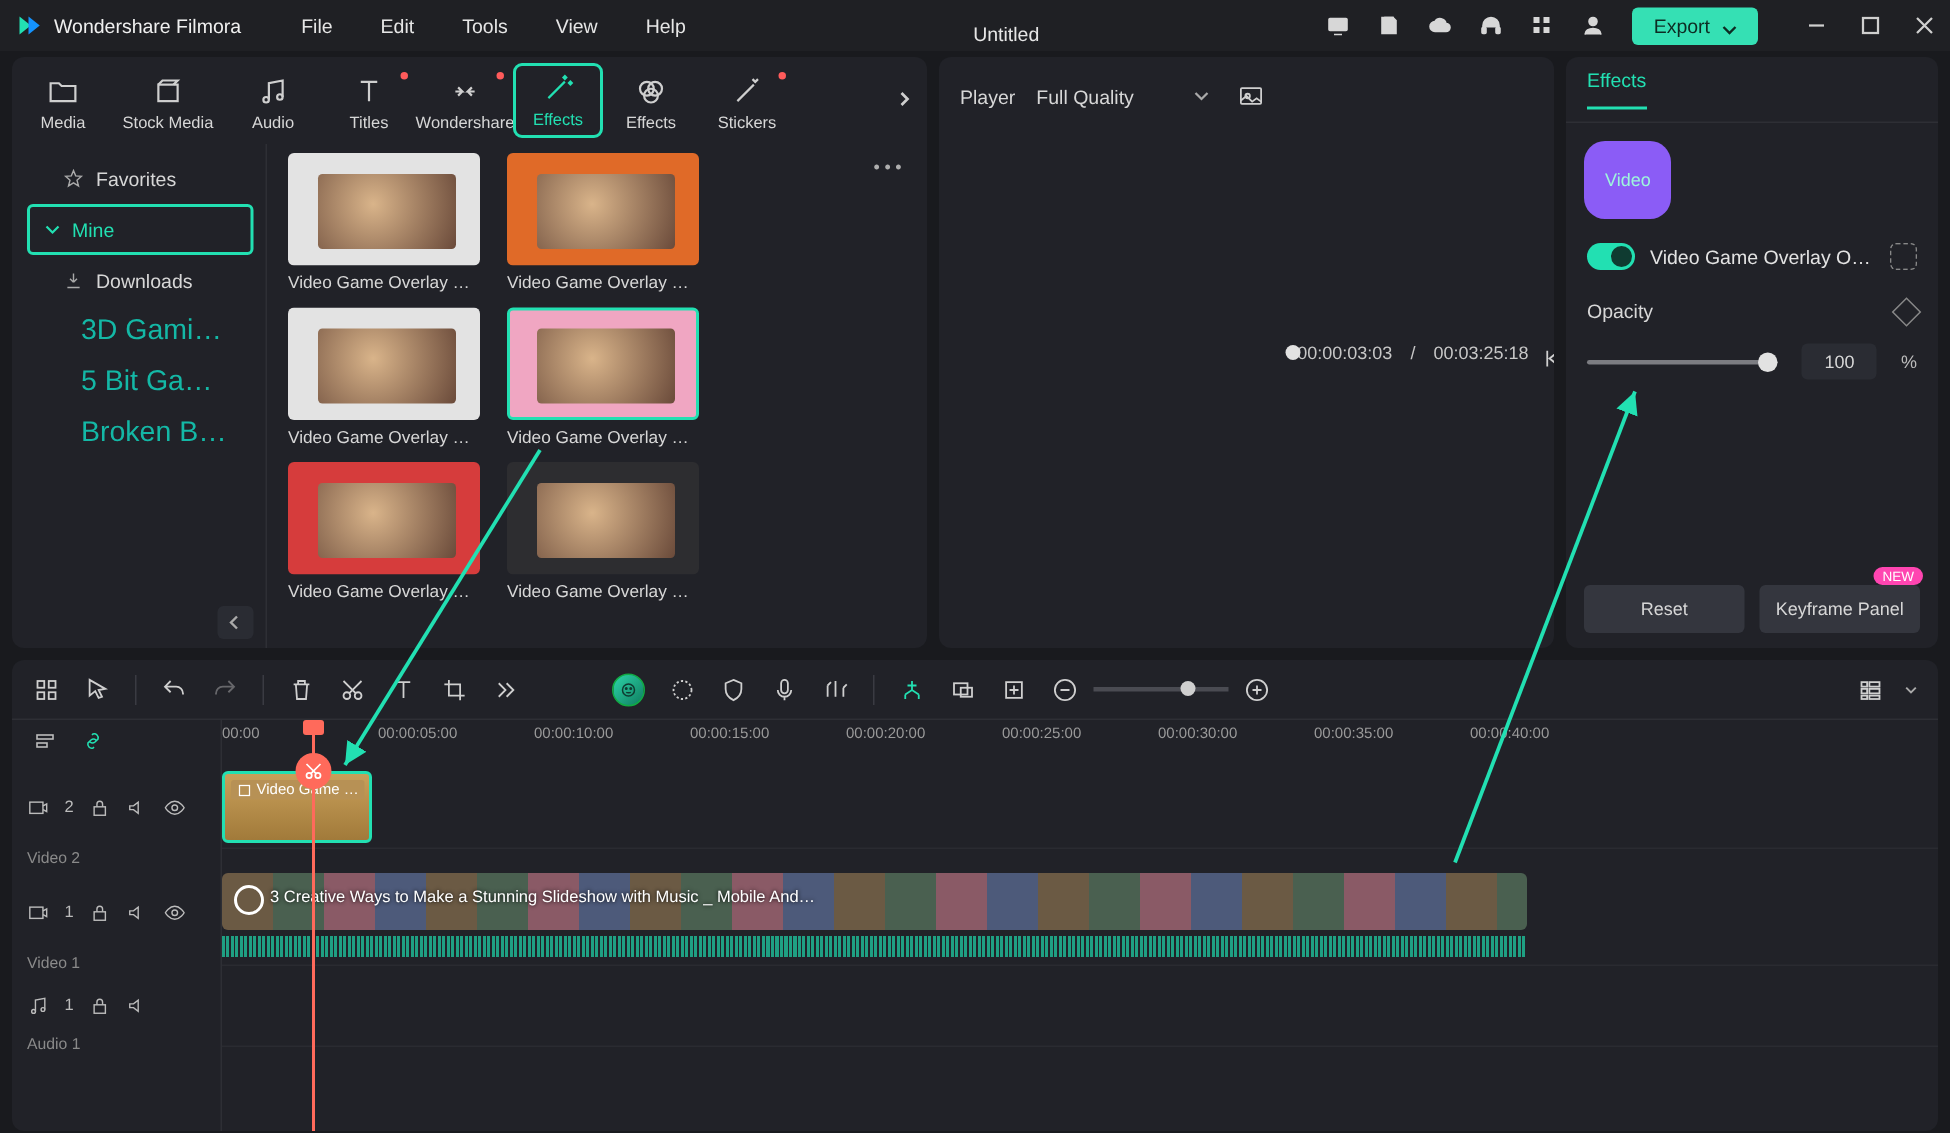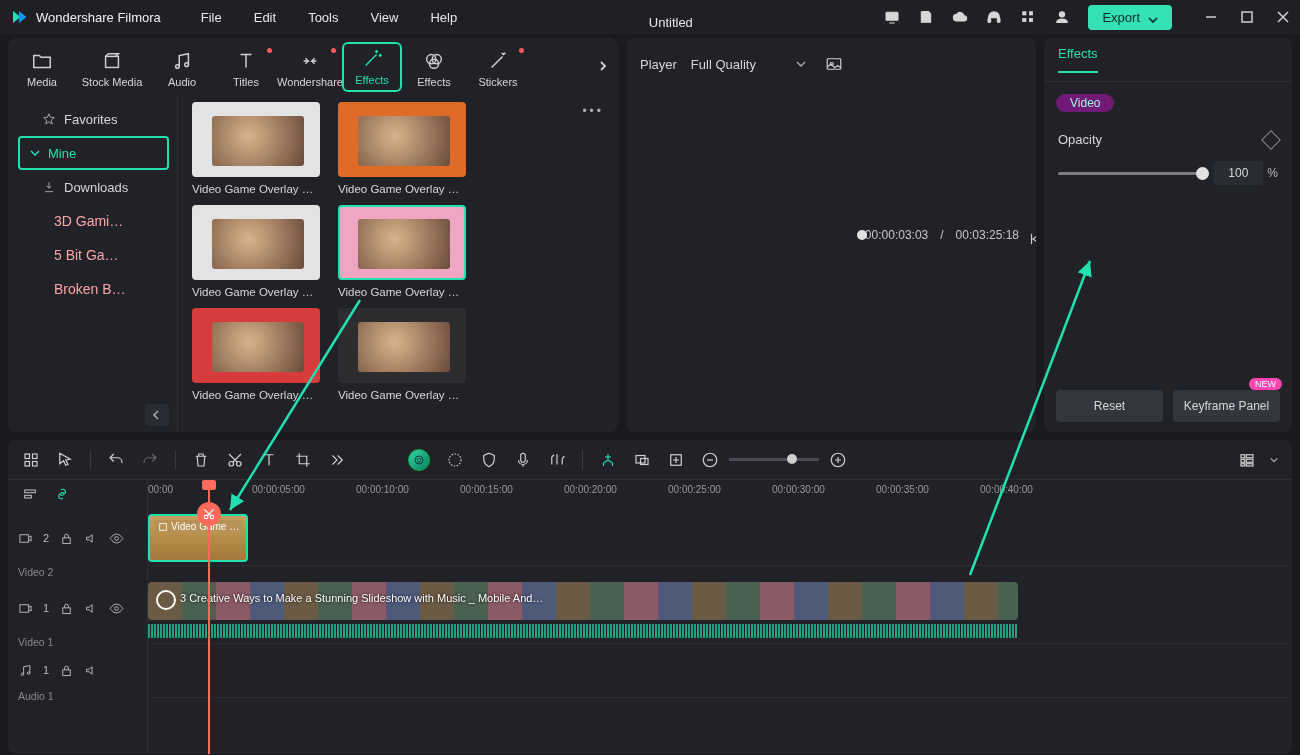--- a/index.html
+++ b/index.html
@@ -61,21 +61,21 @@
 .dot-note { position: absolute; top: 2px; right: 6px; width: 5px; height: 5px; background: #ff5b5b; border-radius: 50%; }
 .lib-scroll-btn { position:absolute; right:4px; top:17px; width:22px; height:22px; display:flex;align-items:center;justify-content:center;}
 .lib-body { flex: 1; display: flex; overflow: hidden; }
 .lib-side { width: 170px; padding: 6px 8px 6px 10px; border-right: 1px solid #2e2f35; display:flex;flex-direction:column;}
 .side-btn {
   display: flex; align-items: center; gap: 8px; height: 34px; padding: 0 10px;
   border-radius: 4px; color: #d7d7d7; font-size: 13px;
 }
 .side-btn.sel { border: 2px solid #22e0b2; color: #22e0b2; }
 .side-btn .chev { width: 10px; height: 10px; stroke:#22e0b2; }
-.side-sub { padding-left: 36px; height: 34px; display:flex;align-items:center; font-size:14px; color:#fca5a5; white-space:nowrap;overflow:hidden;text-overflow:ellipsis;}
+.side-sub { padding-left: 36px; height: 34px; display:flex;align-items:center; font-size:19px; color:#14b8a6; white-space:nowrap;overflow:hidden;text-overflow:ellipsis;}
 .matpack-dot{ position:absolute; right:6px; top:4px; width:5px;height:5px;background:#22e0b2;border-radius:50%; }
 .side-collapse{ margin-top:auto; width:24px;height:22px; margin-left:auto; background:#2a2c33; border-radius:4px; display:flex;align-items:center;justify-content:center;}
 .grid-area { flex: 1; position: relative; padding: 6px 10px 6px 14px; overflow:hidden;}
 .grid-more { position:absolute; top:8px; right:14px; letter-spacing:3px; color:#aeaeae;}
 .thumbs { display: grid; grid-template-columns: repeat(3,128px); gap: 10px 18px; }
 .thumb { width: 128px; }
 .thumb .tpic {
   width: 128px; height: 75px; border-radius: 4px;
   background: linear-gradient(135deg,#3a3226,#5a4a36);
   border: 2px solid transparent; position:relative; overflow:hidden;
@@ -124,34 +124,34 @@
 .player-ctrls .pico{ width:18px;height:18px; stroke:#cfcfcf; fill:none; stroke-width:1.6;}
 .player-ctrls .spacer{flex:1;}
 
 
 .fx-side { display:flex; flex-direction:column; padding: 0;}
 .fx-tabhead{
   height:44px; display:flex;align-items:center; padding-left:14px;
   border-bottom:1px solid #2e2f35;
 }
 .fx-tabhead span{ font-size:13px; color:#22e0b2; border-bottom:2px solid #22e0b2; padding-bottom:10px;}
-.fx-tag{ margin:12px 0 8px 12px; background:#701a75; color:#9ef5dc; padding:2px 14px; border-radius:14px; font-size:12px; width:fit-content;}
+.fx-tag{ margin:12px 0 8px 12px; background:#8b5cf6; color:#9ef5dc; padding:19px 14px; border-radius:14px; font-size:12px; width:fit-content;}
 .fx-row{
   display:flex;align-items:center; gap:10px; padding:8px 14px;
 }
 .toggle{
   width:32px;height:18px;background:#22e0b2;border-radius:10px;position:relative;
 }
 .toggle::after{ content:""; position:absolute; right:2px; top:2px; width:14px;height:14px;background:#0f3b31;border-radius:50%;}
 .fx-row .name{ font-size:13px; color:#e3e3e3; flex:1; white-space:nowrap;overflow:hidden;text-overflow:ellipsis;}
 .ratio-ico{ width:18px;height:18px; border:1.5px dashed #888;border-radius:4px;}
 .fx-opacity{ padding:12px 14px;}
 .fx-opacity .hdr{ display:flex;align-items:center;justify-content:space-between; font-size:13px; margin-bottom:14px;}
 .diamond{ width:14px;height:14px; transform:rotate(45deg); border:1.5px solid #888;}
-.opacity-row{ display:flex;align-items:center; gap:4px;}
+.opacity-row{ display:flex;align-items:center; gap:16px;}
 .slider{
   flex:1; height:3px; background:#7c7d82; border-radius:2px; position:relative;
 }
 .slider .knob{ position:absolute; right:0; top:-5px; width:13px;height:13px;background:#e2e2e2;border-radius:50%;}
 .valbox{ width:50px;height:24px;background:#2a2c33;border-radius:4px;display:flex;align-items:center;justify-content:center;font-size:12px;}
 .pct{ font-size:12px;color:#bcbcbc;}
 .fx-footer{ margin-top:auto; display:flex; gap:10px; padding:10px 12px; position:relative;}
 .gbtn{ flex:1; height:32px; background:#34363e; border-radius:4px; display:flex;align-items:center;justify-content:center;font-size:12px;}
 .new-badge{ position:absolute; right:10px; top:-2px; background:#ff45b1; color:#fff; font-size:9px; padding:1px 6px; border-radius:8px;}
 
@@ -504,20 +504,25 @@
           <path d="M4 9V4h5M20 9V4h-5M4 15v5h5M20 15v5h-5"></path>
         </svg>
     </div>
   </div>
 
   <div class="panel fx-side">
     <div class="fx-tabhead">
       <span>Effects</span>
     </div>
     <div class="fx-tag">Video</div>
+    <div class="fx-row">
+      <div class="toggle"></div>
+      <span class="name">Video Game Overlay O…</span>
+      <div class="ratio-ico"></div>
+    </div>
     <div class="fx-opacity">
       <div class="hdr">
         <span>Opacity</span>
         <div class="diamond"></div>
       </div>
       <div class="opacity-row">
         <div class="slider">
             <div class="knob"></div>
           </div>
         <div class="valbox">100</div>

